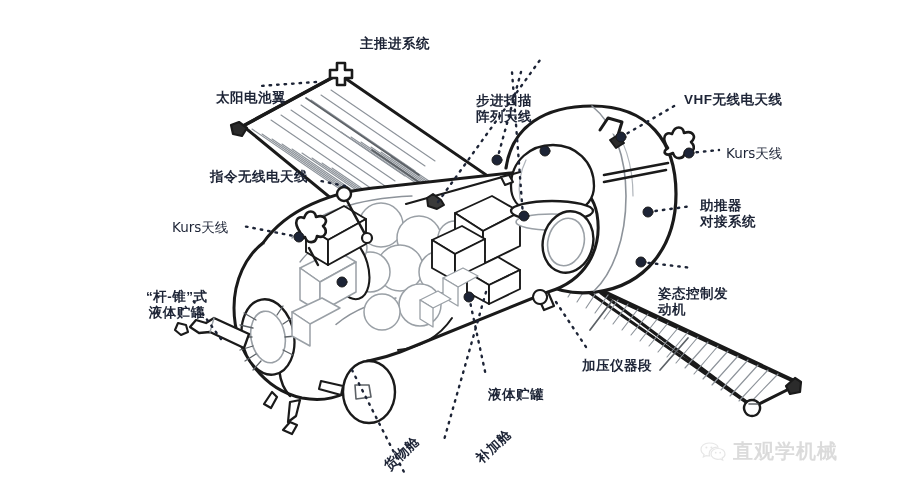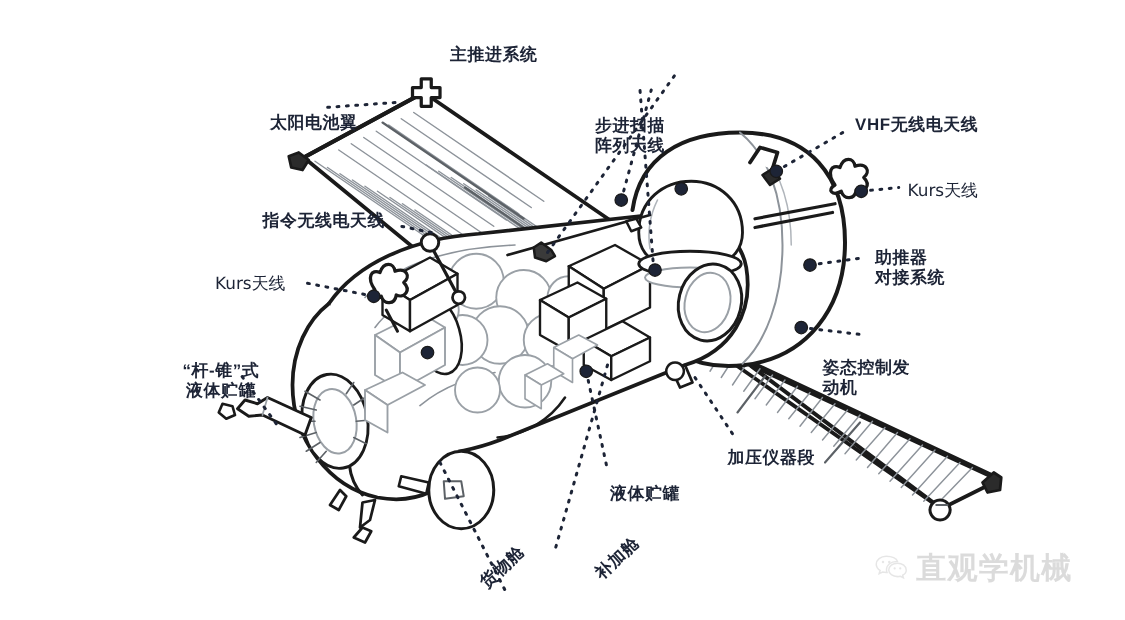--- a/index.html
+++ b/index.html
@@ -26,21 +26,21 @@
   }
   .lbl.lat{font-family:"DejaVu Sans",sans-serif;font-weight:400;letter-spacing:0;text-align:right;}
   .rot{transform-origin:left top;}
   #wm{
     position:absolute;
     left:700px;top:438px;
     display:flex;align-items:center;gap:7px;
     opacity:.5;
   }
   #wm .wmtxt{
-    font-size:24px;color:#b9b9b9;letter-spacing:1px;font-weight:600;
+    font-size:20px;color:#b9b9b9;letter-spacing:1px;font-weight:600;
     font-family:"Liberation Sans",sans-serif;
   }
 </style>
 </head>
 <body>
 
 <div id="stage">
 
   <svg id="art" viewBox="0 0 900 496">
     <defs>

